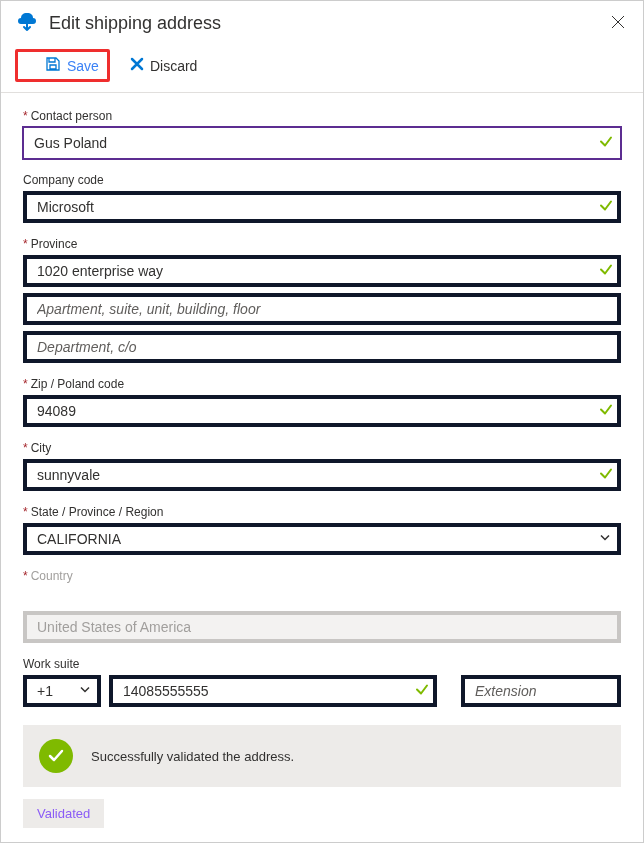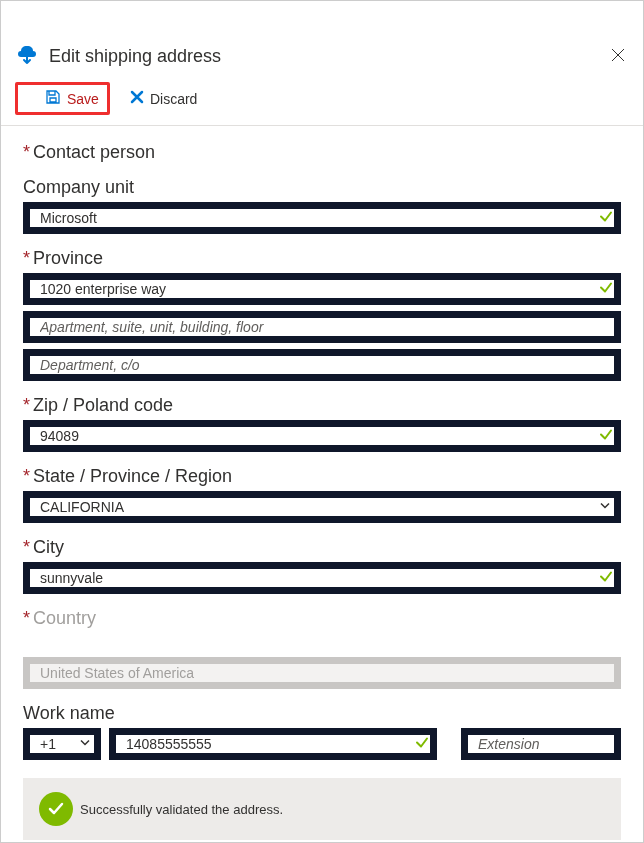--- a/index.html
+++ b/index.html
@@ -10,21 +10,20 @@
     background: #fff;
     width: 644px;
     height: 843px;
     border: 1px solid #ccc;
     overflow: hidden;
   }
   .header {
     display: flex;
     align-items: center;
     padding: 9px 14px 6px 14px;
-    margin-top: 33px;
   }
   .header-icon { margin-right: 10px; }
   .header-title {
     font-size: 18px;
     font-weight: 400;
     flex: 1;
   }
   .close-btn {
     cursor: pointer;
     font-size: 16px;
@@ -39,42 +38,42 @@
   }
   .tool-btn {
     display: inline-flex;
     align-items: center;
     gap: 6px;
     padding: 4px 8px;
     cursor: pointer;
     font-size: 14px;
   }
   .save-btn {
-    color: #b91c1c;
+    color: #3b82f6;
     border: 3px solid #ef2e2e;
     border-radius: 2px;
     padding-left: 27px;
   }
   .discard-btn { color: #323130; }
   .form-area {
     padding: 16px 22px 10px 22px;
   }
   .field { margin-bottom: 14px; }
   .field-label {
     display: block;
-    font-size: 18px;
+    font-size: 12px;
     color: #323130;
     margin-bottom: 4px;
   }
   .field-label .req { color: #a4262c; margin-right: 3px; }
   .field-label.disabled { color: #a19f9d; }
   input.text-input, .select-box {
     width: 100%;
     height: 32px;
-    border: 7px solid #0f172a;
+    border: 4px solid #0f172a;
     padding: 0 30px 0 10px;
     font-size: 14px;
     font-family: inherit;
     background: #fff;
     color: #323130;
   }
   input.text-input.focused { border: 1px solid #5c2d91; outline: 1px solid #5c2d91; }
   input.text-input::placeholder { color: #605e5c; font-style: italic; }
   input.text-input:disabled { background: #f3f2f1; color: #a19f9d; border-color:#c8c6c4;margin-top:24px;}
   .input-wrap { position: relative; }
@@ -97,33 +96,33 @@
   .phone-code { width: 78px; position:relative;}
   .phone-num { flex: 1; position:relative;}
   .phone-ext { width: 160px; margin-left: 16px; }
   .phone-row input, .phone-row .select-box { height: 32px; }
   .status-box {
     margin: 18px 0 12px 0;
     background: #edebe9;
     display: flex;
     align-items: center;
     padding: 14px 16px;
-    gap: 7px;
+    gap: 18px;
   }
   .status-icon {
     width: 34px;
     height: 34px;
     border-radius: 50%;
     background: #7fba00;
     display:flex;align-items:center;justify-content:center;
   }
   .validated-btn {
     border: none;
     background: #edebe9;
-    color: #404040;
+    color: #8b5cf6;
     padding: 7px 14px;
     font-size: 13px;
     font-family: inherit;
   }
   .select-box { cursor: pointer; text-align:left; background:#fff;}
 </style>
 </head>
 <body>
 
 <div class="header">
@@ -157,24 +156,32 @@
         </svg>
     </span>
     <span>Discard</span>
   </div>
 </div>
 
 <div class="form-area">
 
   <div class="field">
     <label class="field-label"><span class="req">*</span><span>Contact person</span></label>
-  </div>
-
-  <div class="field">
-    <label class="field-label"><span>Company unit</span></label>
+    <div class="input-wrap">
+      <input type="text" class="text-input focused" value="Gus Poland" style="">
+      <span class="check-icon">
+        <svg width="14" height="14" viewBox="0 0 14 14">
+            <path d="M2 7 L6 11 L12 3" stroke="#7fba00" stroke-width="2" fill="none" stroke-linecap="round" stroke-linejoin="round"></path>
+          </svg>
+      </span>
+    </div>
+  </div>
+
+  <div class="field">
+    <label class="field-label"><span>Company code</span></label>
     <div class="input-wrap">
       <input type="text" class="text-input" value="Microsoft" style="">
       <span class="check-icon">
         <svg width="14" height="14" viewBox="0 0 14 14">
             <path d="M2 7 L6 11 L12 3" stroke="#7fba00" stroke-width="2" fill="none" stroke-linecap="round" stroke-linejoin="round"></path>
           </svg>
       </span>
     </div>
   </div>
 
@@ -193,20 +200,32 @@
     </div>
     <div class="input-wrap stack2">
       <input type="text" class="text-input" placeholder="Department, c/o" style="">
     </div>
   </div>
 
   <div class="field">
     <label class="field-label"><span class="req">*</span><span>Zip / Poland code</span></label>
     <div class="input-wrap">
       <input type="text" class="text-input" value="94089" style="">
+      <span class="check-icon">
+        <svg width="14" height="14" viewBox="0 0 14 14">
+            <path d="M2 7 L6 11 L12 3" stroke="#7fba00" stroke-width="2" fill="none" stroke-linecap="round" stroke-linejoin="round"></path>
+          </svg>
+      </span>
+    </div>
+  </div>
+
+  <div class="field">
+    <label class="field-label"><span class="req">*</span><span>City</span></label>
+    <div class="input-wrap">
+      <input type="text" class="text-input" value="sunnyvale" style="">
       <span class="check-icon">
         <svg width="14" height="14" viewBox="0 0 14 14">
             <path d="M2 7 L6 11 L12 3" stroke="#7fba00" stroke-width="2" fill="none" stroke-linecap="round" stroke-linejoin="round"></path>
           </svg>
       </span>
     </div>
   </div>
 
   <div class="field">
     <label class="field-label"><span class="req">*</span><span>State / Province / Region</span></label>
@@ -214,40 +233,28 @@
       <button class="select-box"><span>CALIFORNIA</span></button>
       <span class="chevron-icon">
         <svg width="12" height="12" viewBox="0 0 12 12">
             <path d="M2 4 L6 8 L10 4" stroke="#323130" stroke-width="1.5" fill="none"></path>
           </svg>
       </span>
     </div>
   </div>
 
   <div class="field">
-    <label class="field-label"><span class="req">*</span><span>City</span></label>
-    <div class="input-wrap">
-      <input type="text" class="text-input" value="sunnyvale" style="">
-      <span class="check-icon">
-        <svg width="14" height="14" viewBox="0 0 14 14">
-            <path d="M2 7 L6 11 L12 3" stroke="#7fba00" stroke-width="2" fill="none" stroke-linecap="round" stroke-linejoin="round"></path>
-          </svg>
-      </span>
-    </div>
-  </div>
-
-  <div class="field">
     <label class="field-label disabled"><span class="req">*</span><span>Country</span></label>
     <div class="input-wrap">
       <input type="text" class="text-input" disabled="" value="United States of America" style="">
     </div>
   </div>
 
   <div class="field">
-    <label class="field-label"><span>Work name</span></label>
+    <label class="field-label"><span>Work suite</span></label>
     <div class="phone-row">
       <div class="phone-code">
         <button class="select-box"><span>+1</span></button>
         <span class="chevron-icon">
           <svg width="12" height="12" viewBox="0 0 12 12">
               <path d="M2 4 L6 8 L10 4" stroke="#323130" stroke-width="1.5" fill="none"></path>
             </svg>
         </span>
       </div>
       <div class="phone-num">

